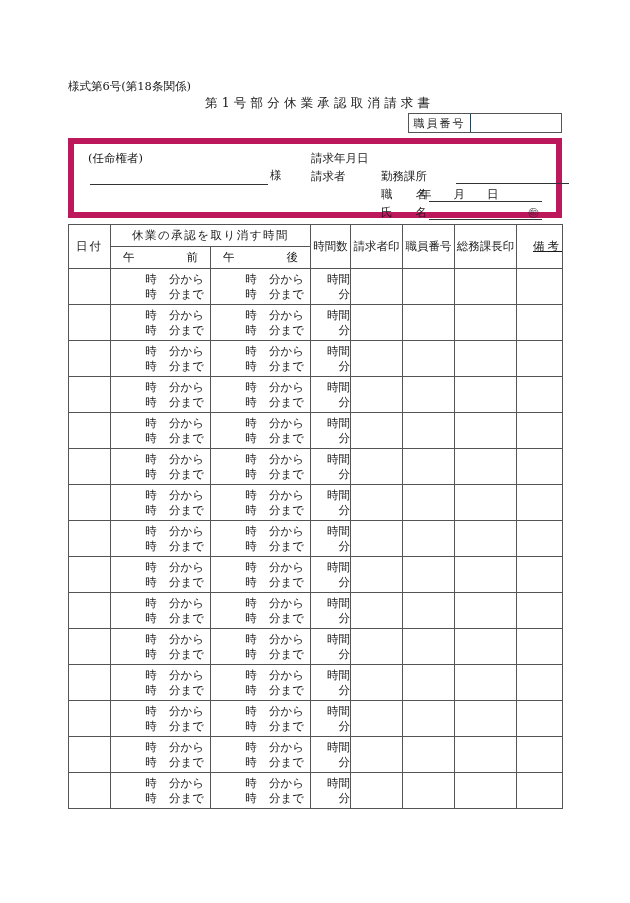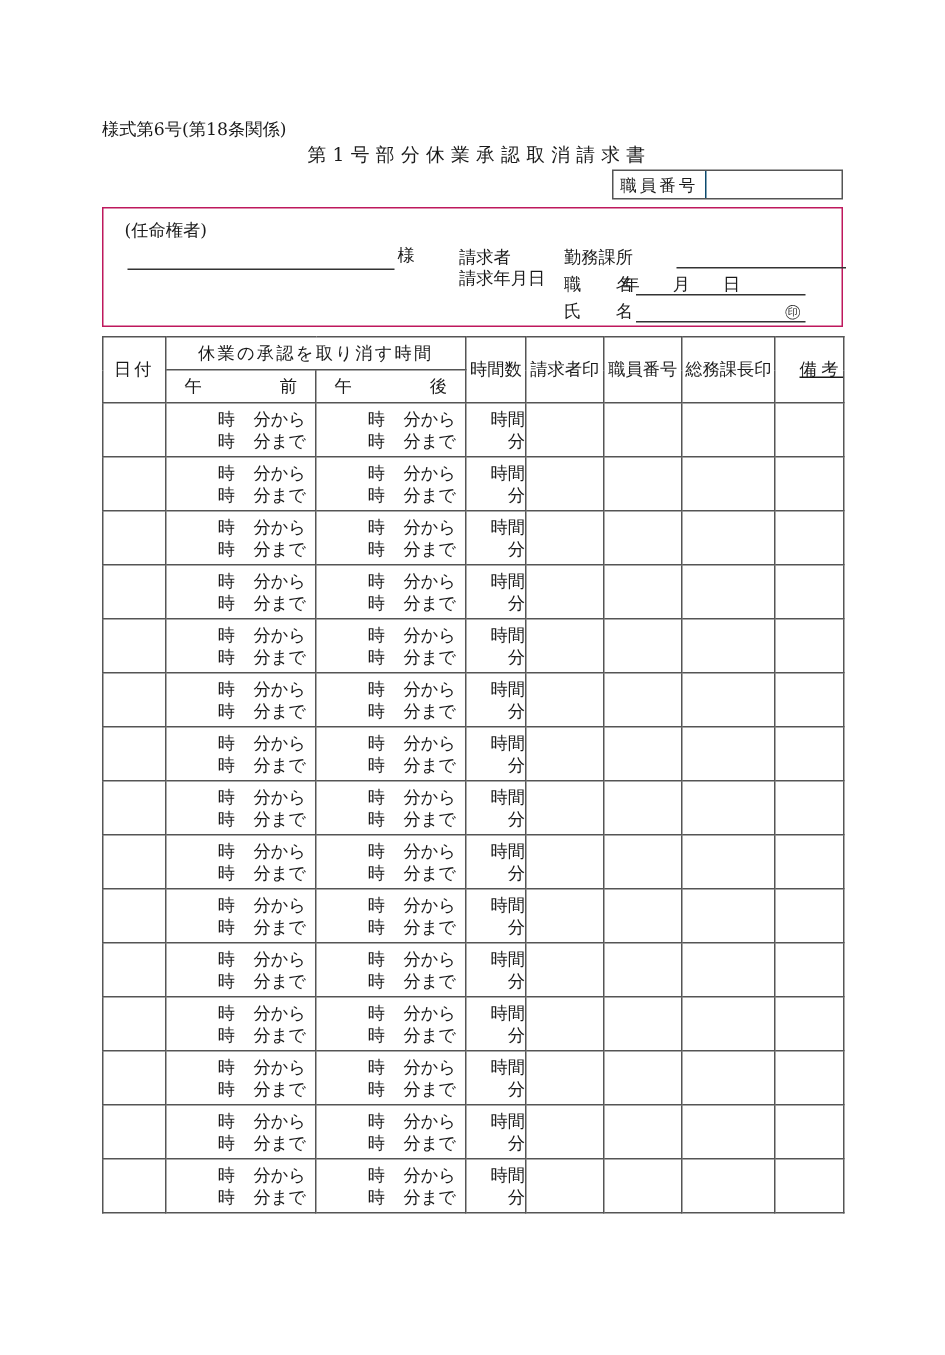--- a/index.html
+++ b/index.html
@@ -73,21 +73,21 @@
     padding-left: 6px;
   }
 
   
   .info-panel {
     position: absolute;
     left: 68px;
     top: 138px;
     width: 494px;
     height: 80px;
-    border: 1px solid #be185d;
+    border: 6px solid #be185d;
     box-sizing: border-box;
   }
 
   .appointer {
     position: absolute;
     left: 14px;
     top: 7px;
     font-size: 11.5px;
     white-space: nowrap;
   }
@@ -117,21 +117,20 @@
   }
   .body-text .indent { padding-left: 12px; }
 
   
   .req-date-label {
     position: absolute;
     left: 237px;
     top: 7px;
     font-size: 11.5px;
     white-space: nowrap;
-    margin-top: 32px;
   }
   .req-date-ymd {
     position: absolute;
     left: 346px;
     top: 7px;
     font-size: 11.5px;
     letter-spacing: 0px;
     white-space: nowrap;
     margin-top: 36px;
   }

